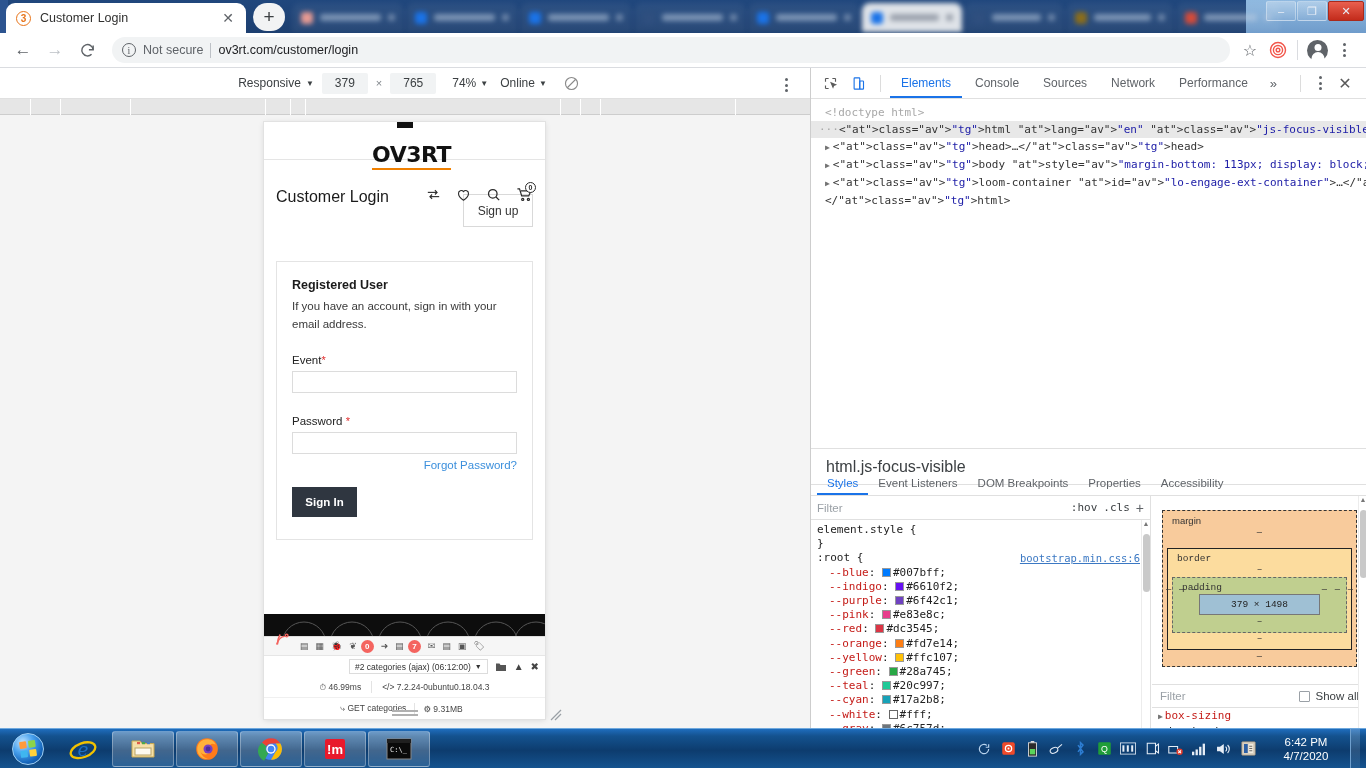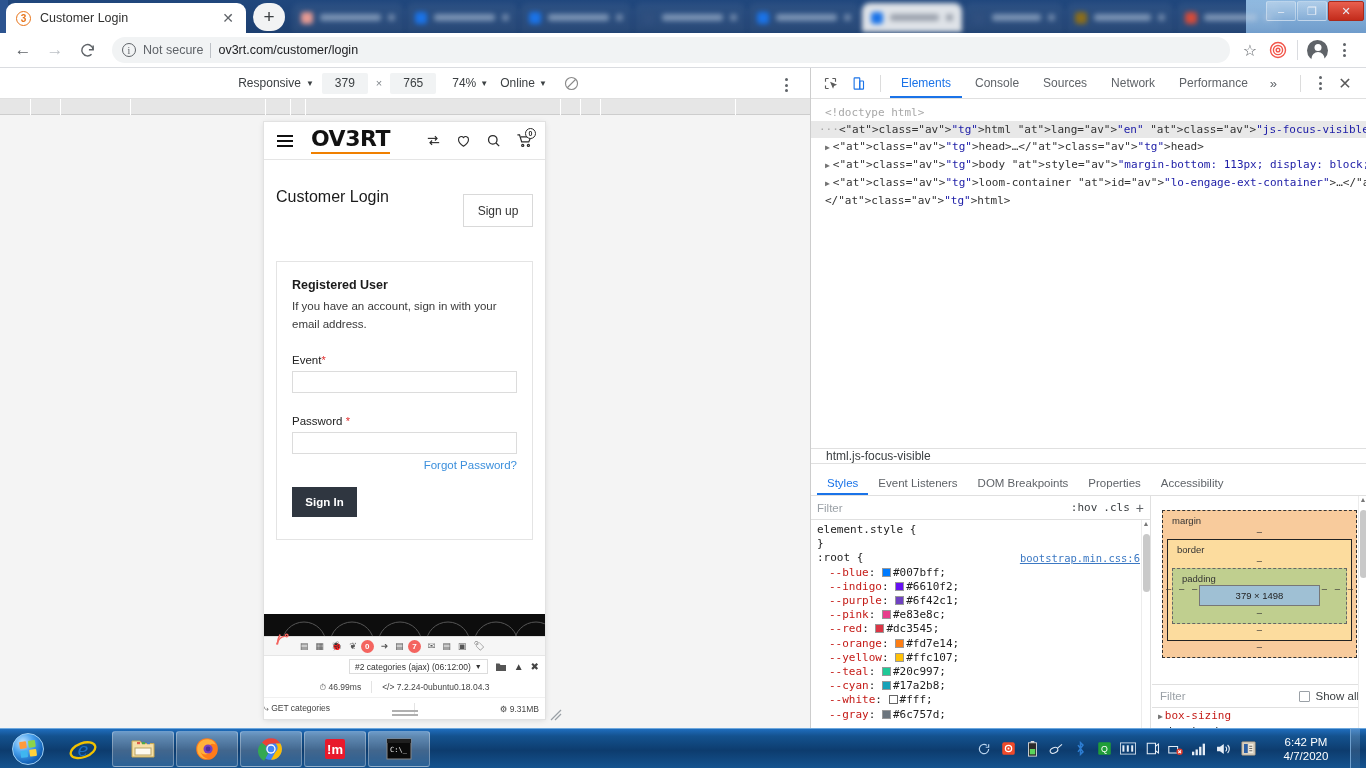--- a/index.html
+++ b/index.html
@@ -145,22 +145,23 @@
     position:absolute; left:392px; top:710px; width:26px; height:6px;
   }
   .vp-resize-h b{ display:block; height:2px; background:#b0b0b0; margin-bottom:2px;}
   .vp-resize-corner{
     position:absolute; left:549px; top:708px; width:14px;height:14px; color:#9aa0a6;
   }
 
   
   .site-head{
     height:38px; border-bottom:1px solid #e5e5e5;
-    display:flex; align-items:center; padding:0 13px; gap:4px;
+    display:flex; align-items:center; padding:0 13px; gap:16px;
     background:#fff;
+    flex-direction:column;
   }
   .hamb{ width:16px;height:12px; display:flex;flex-direction:column;justify-content:space-between; }
   .hamb b{ display:block; height:2px; background:#111; }
   .brand{
     margin-left:14px; font-family:"DejaVu Sans", sans-serif; font-weight:bold;
     font-size:22px; letter-spacing:-0.5px; color:#121212; line-height:1;
     border-bottom:2.5px solid #f08000; padding-bottom:2px;
   }
   .head-icons{ margin-left:auto; display:flex; align-items:center; gap:13px; }
   .hicon{ width:17px;height:17px; color:#2b2b2b; position:relative; }
@@ -215,21 +216,21 @@
     margin-left:-3px; font-weight:bold;
   }
   .dbg-row2{ height:21px; display:flex; align-items:center; justify-content:flex-end;
     padding-right:6px; gap:7px; position:relative; background:#fff;}
   .dbg-pill{
     border:1px solid #dcdcdc; height:15px; padding:0 5px; font-size:8.5px; color:#333;
     display:flex; align-items:center; gap:4px; background:#fff;margin-left:28px;
   }
   .dbg-row3{ height:20px; display:flex; align-items:center; justify-content:center; gap:10px;
     font-size:8.5px; color:#444; background:#fff;}
-  .dbg-row4{ height:22px; display:flex; align-items:center; justify-content:space-between; gap:8px;
+  .dbg-row4{ height:22px; display:flex; align-items:center; justify-content:center; gap:8px;
     font-size:8.5px; color:#444; padding-right:6px; background:#fff; border-top:1px solid #f0f0f0;}
   .laravel-logo{ position:absolute; left:8px; bottom:26px; width:22px;height:22px; }
   .dbg-div{ width:1px;height:12px;background:#e3e3e3; }
 
   
   .devtools{
     position:absolute; left:810px; top:68px; width:556px; height:660px;
     background:#fff; border-left:1px solid #cdcdcd; overflow:hidden;
   }
   .dt-top{
@@ -253,23 +254,23 @@
     font-family:"DejaVu Sans Mono", monospace; font-size:11px; line-height:17px;
     padding-top:5px; color:#333; overflow:hidden;
   }
   .dom-line{ padding-left:14px; white-space:nowrap; }
   .dom-line.sel{ background:#e8e8e8; padding-left:8px; }
   .arrow{ color:#737373; font-size:8px; margin-right:3px; }
   .av{ color:#1a1aa6; }
   .cm{ color:#a8a8a8; }
 
   .dt-crumb{
-    position:absolute; left:0; top:380px; width:556px; height:16px;
+    position:absolute; left:0; top:380px; width:556px; height:37px;
     border-top:1px solid #e0e0e0; border-bottom:1px solid #e0e0e0;
-    display:flex; align-items:center; padding-left:10px; font-size:12px; color:#3c4043;
+    display:flex; align-items:center; padding-left:10px; font-size:16px; color:#3c4043;
     background:#fff;
   }
   .dt-crumb span{ padding:1px 5px; }
 
   .dt-stabs{
     position:absolute; left:0; top:402px; width:556px; height:26px;
     display:flex; align-items:center; border-bottom:1px solid #e0e0e0; padding-left:6px;
   }
   .dt-stab{ height:25px; padding:0 10px; display:flex;align-items:center;
     font-size:11.5px; color:#5f6368;}
@@ -298,21 +299,21 @@
 
   .dt-bodyright{
     position:absolute; left:341px; top:428px; width:215px; height:300px;
     background:#fff; overflow:hidden;
   }
   .boxmodel{
     margin:14px 10px 0 10px; border:1px dashed #333; background:#f8cb9c;
     padding:4px; position:relative;
   }
   .bm-label{ font-size:9.5px; color:#333; padding-left:5px; }
-  .bm-border{ border:1px solid #222; background:#fcdc9e; padding:4px; margin-top:1px;}
+  .bm-border{ border:1px solid #222; background:#fcdc9e; padding:4px; margin-top:10px;font-family:Liberation Mono, monospace;}
   .bm-padding{ border:1px dashed #666; background:#c0cf8f; padding:4px; margin-top:1px;}
   .bm-content{
     background:#9fc0d4; border:1px solid #777; height:21px;
     display:flex;align-items:center;justify-content:center;
     font-size:9.5px; color:#222; margin:1px 22px;
   }
   .bm-dash{ text-align:center; font-size:9.5px; color:#333; line-height:12px;}
   .bm-side{ position:absolute; font-size:9.5px; color:#333; }
   .cs-filterbar{
     position:absolute; left:0; top:188px; width:215px; height:24px;
@@ -732,20 +733,21 @@
         <span class="st-src">bootstrap.min.css:6</span>
       </div>
       <div id="cssVars">
           <div style="padding-left: 12px;"><span class="varname">--blue</span>: <span class="sw" style="background:#007bff;"></span><span>#007bff;</span></div>
           <div style="padding-left: 12px;"><span class="varname">--indigo</span>: <span class="sw" style="background:#6610f2;"></span><span>#6610f2;</span></div>
           <div style="padding-left: 12px;"><span class="varname">--purple</span>: <span class="sw" style="background:#6f42c1;"></span><span>#6f42c1;</span></div>
           <div style="padding-left: 12px;"><span class="varname">--pink</span>: <span class="sw" style="background:#e83e8c;"></span><span>#e83e8c;</span></div>
           <div style="padding-left: 12px;"><span class="varname">--red</span>: <span class="sw" style="background:#dc3545;"></span><span>#dc3545;</span></div>
           <div style="padding-left: 12px;"><span class="varname">--orange</span>: <span class="sw" style="background:#fd7e14;"></span><span>#fd7e14;</span></div>
           <div style="padding-left: 12px;"><span class="varname">--yellow</span>: <span class="sw" style="background:#ffc107;"></span><span>#ffc107;</span></div>
+          <div style="padding-left: 12px;"><span class="varname">--green</span>: <span class="sw" style="background:#28a745;"></span><span>#28a745;</span></div>
           <div style="padding-left: 12px;"><span class="varname">--teal</span>: <span class="sw" style="background:#20c997;"></span><span>#20c997;</span></div>
           <div style="padding-left: 12px;"><span class="varname">--cyan</span>: <span class="sw" style="background:#17a2b8;"></span><span>#17a2b8;</span></div>
           <div style="padding-left: 12px;"><span class="varname">--white</span>: <span class="sw" style="background:#fff;border-color:#666;"></span><span>#fff;</span></div>
           <div style="padding-left: 12px;"><span class="varname">--gray</span>: <span class="sw" style="background:#6c757d;"></span><span>#6c757d;</span></div>
         </div>
     </div>
     <div class="dt-scroll" style="top:24px; height:276px;">
       <div class="scroll-arrow">▲</div>
       <b style="top:14px; height:58px;"></b>
 

